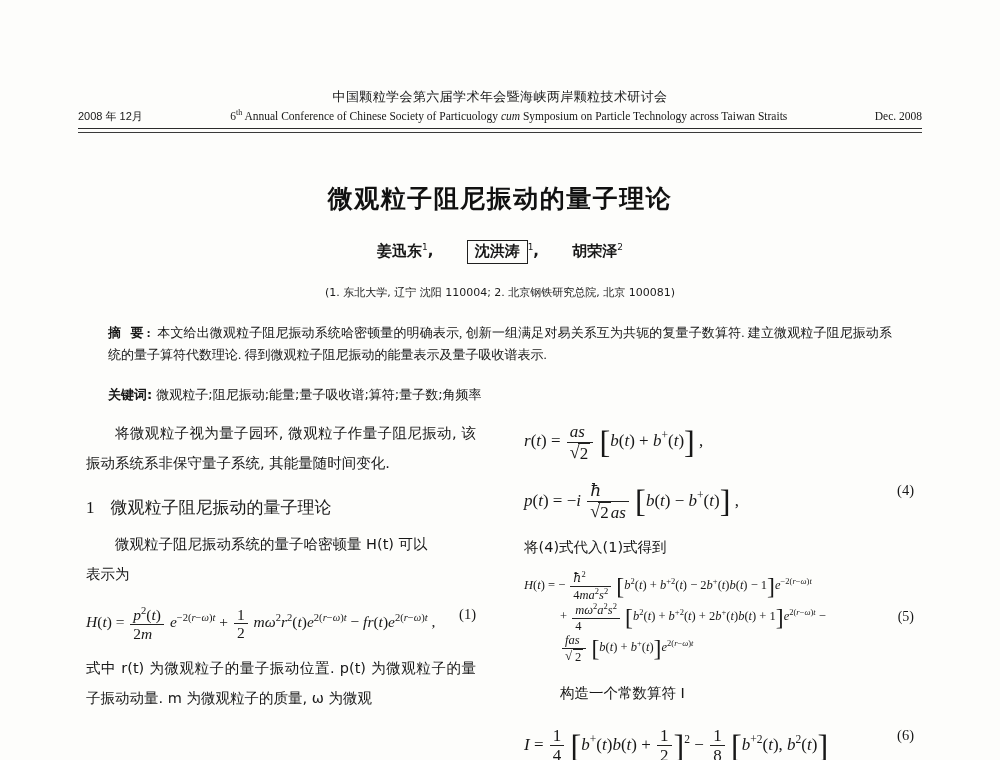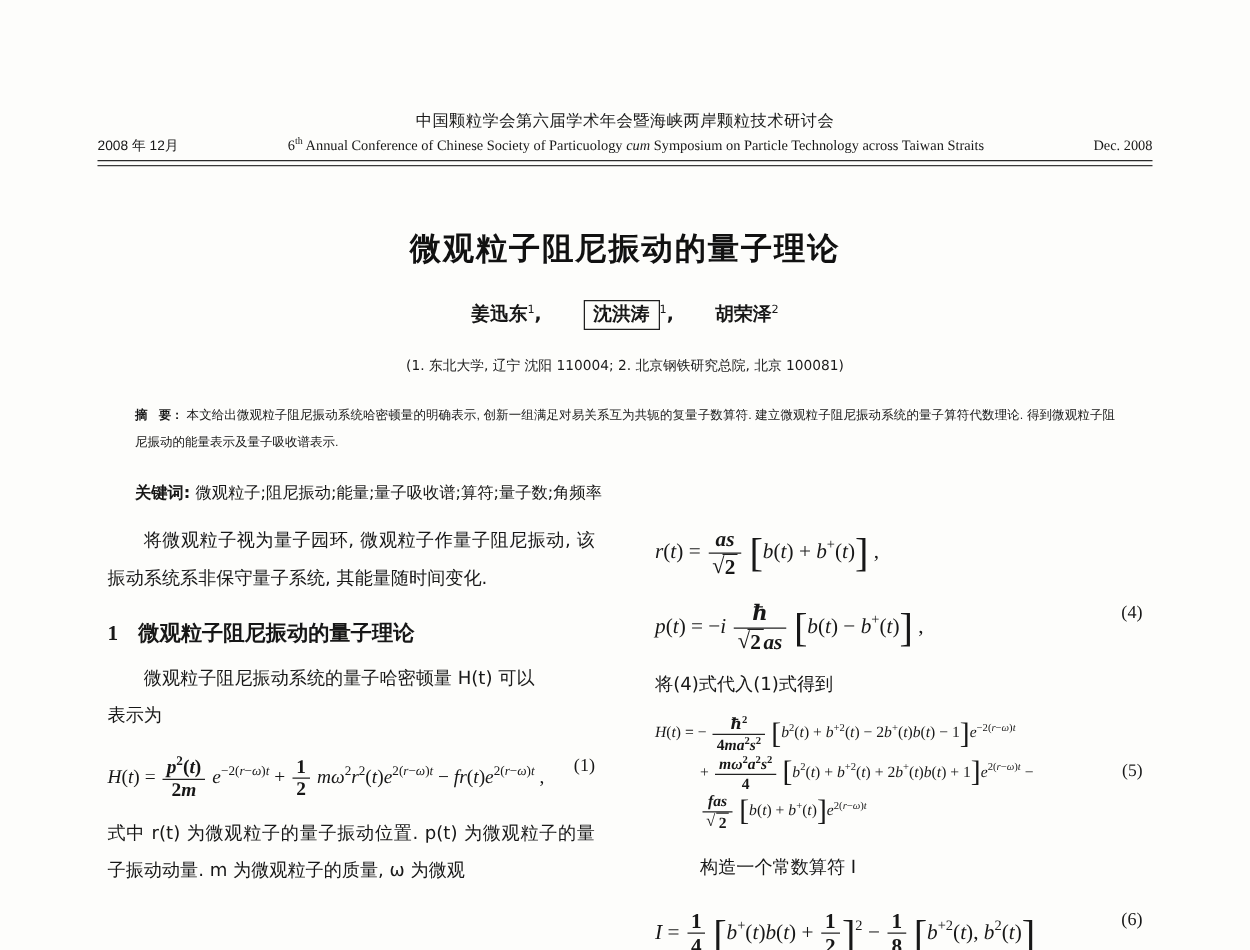--- a/index.html
+++ b/index.html
@@ -120,22 +120,22 @@
     font-family: "DejaVu Sans", sans-serif;
     font-size: 11px;
     color: #1b1b1b;
   }
 
   
   .abstract {
     position: absolute;
     left: 108px; top: 322px;
     width: 784px;
-    font-family: Liberation Sans, sans-serif;
-    font-size: 10px;
+    font-family: Liberation Serif, serif;
+    font-size: 13px;
     line-height: 22px;
     text-align: justify;
   }
   .abstract .lbl { font-weight: bold; letter-spacing: 3px; }
   .keywords {
     position: absolute;
     left: 108px; top: 384px;
     width: 784px;
     font-family: "DejaVu Sans", sans-serif;
     font-size: 13px;
@@ -151,21 +151,21 @@
     font-family: "DejaVu Sans", sans-serif;
     font-size: 14.5px;
     line-height: 30px;
   }
   .col-left { left: 86px; }
   .col-right { left: 524px; }
 
   .para { text-indent: 2em; text-align: justify; }
   .sec {
     font-size: 17px;
-    font-weight: bold;
+    font-weight: normal;
     margin: 14px 0 6px 0;
     font-family: "DejaVu Sans", sans-serif;
   }
   .sec .num { margin-right: 16px; font-family: "Liberation Serif", serif; }
 
   
   .math {
     font-family: "Liberation Serif", serif;
     font-style: normal;
     line-height: 1.35;
@@ -181,24 +181,22 @@
   .eqno {
     position: absolute;
     right: 0;
     font-family: "Liberation Serif", serif;
     font-size: 14.5px;
   }
   sub, sup { font-size: 0.68em; }
   .frac {
     display: inline-block;
     vertical-align: middle;
-    text-align: center;
     margin: 0 2px;
     line-height: 1.15;
-    font-weight: bold;
   }
   .frac .num-t { display: block; padding: 0 3px; border-bottom: 1px solid #222; }
   .frac .den-t { display: block; padding: 0 3px; }
   .bigbrk {
     display: inline-block;
     font-size: 1.9em;
     vertical-align: middle;
     line-height: 0.7;
     font-family: "Liberation Serif", serif;
   }

